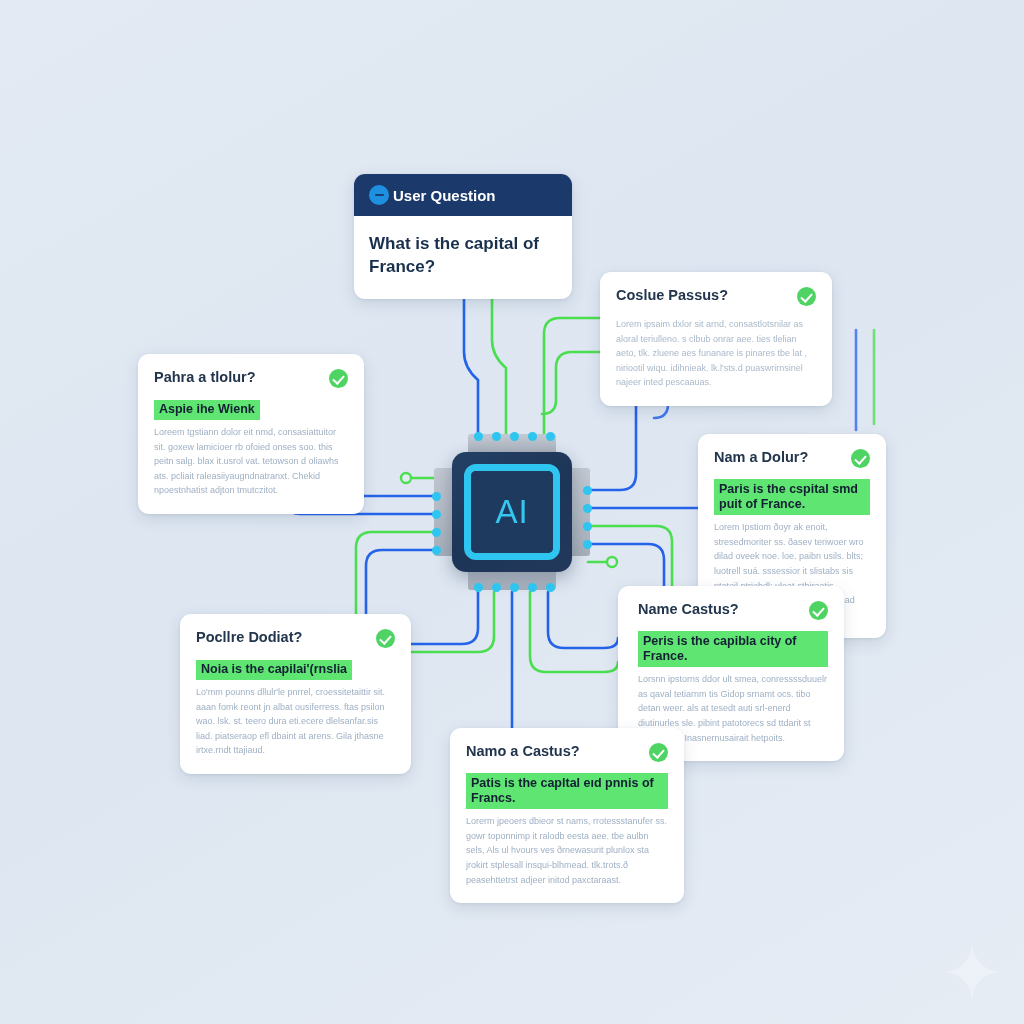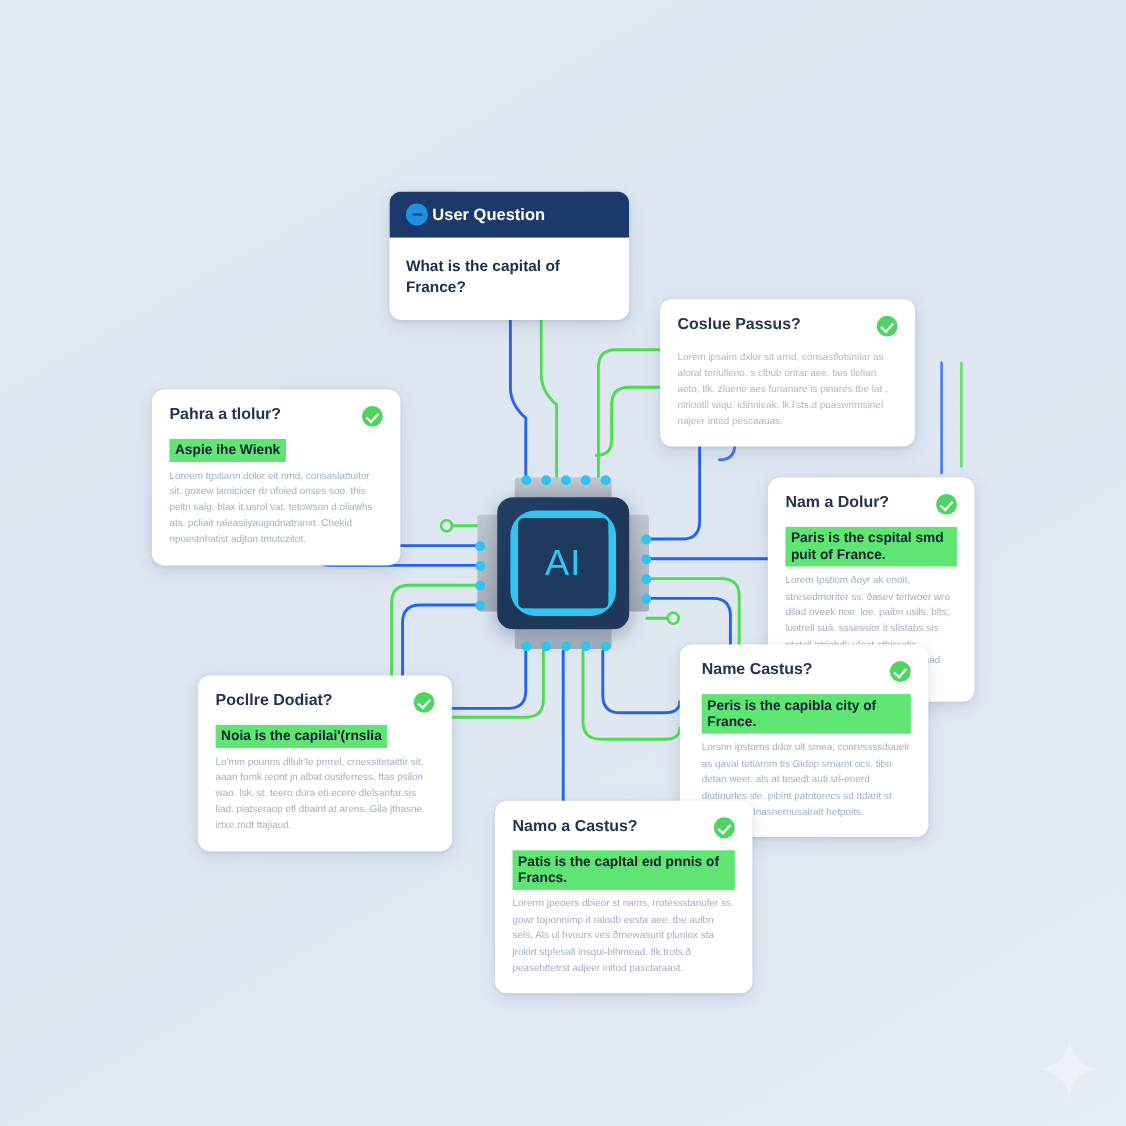--- a/index.html
+++ b/index.html
@@ -47,21 +47,21 @@
     box-shadow: 0 6px 18px rgba(20,40,70,.32);
     z-index: 3;
   }
   .chip-ring {
     position: absolute;
     left: 12px;
     top: 12px;
     right: 12px;
     bottom: 12px;
     border: 7px solid #2ec5f0;
-    border-radius: 23px;
+    border-radius: 12px;
     display: flex;
     align-items: center;
     justify-content: center;
   }
   .chip-core {
     position: absolute;
     inset: 0;
     background: #1e3a5f;
     border-radius: 5px;
     display: flex;
@@ -132,21 +132,21 @@
   }
   .bubble-icon::after {
     content: "";
     width: 9px;
     height: 2.5px;
     background: #17406f;
     border-radius: 2px;
   }
   .q-body {
     padding: 16px 15px 20px 15px;
-    font-size: 14px;
+    font-size: 17px;
     line-height: 1.38;
     color: #19304d;
     font-weight: bold;
   }
 
   
   .a-card { padding: 15px 16px 16px 16px; }
   .a-head {
     display: flex;
     align-items: flex-start;

